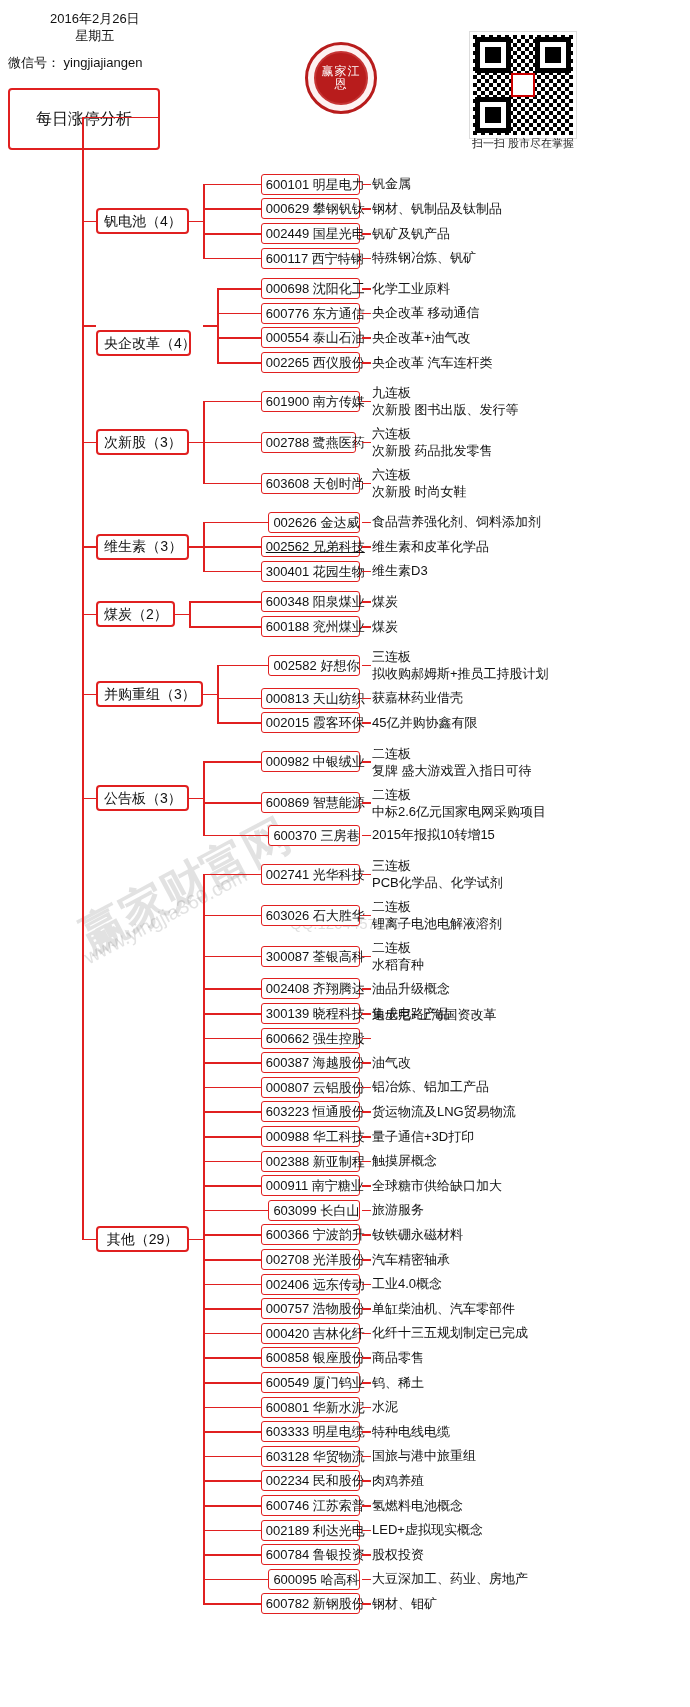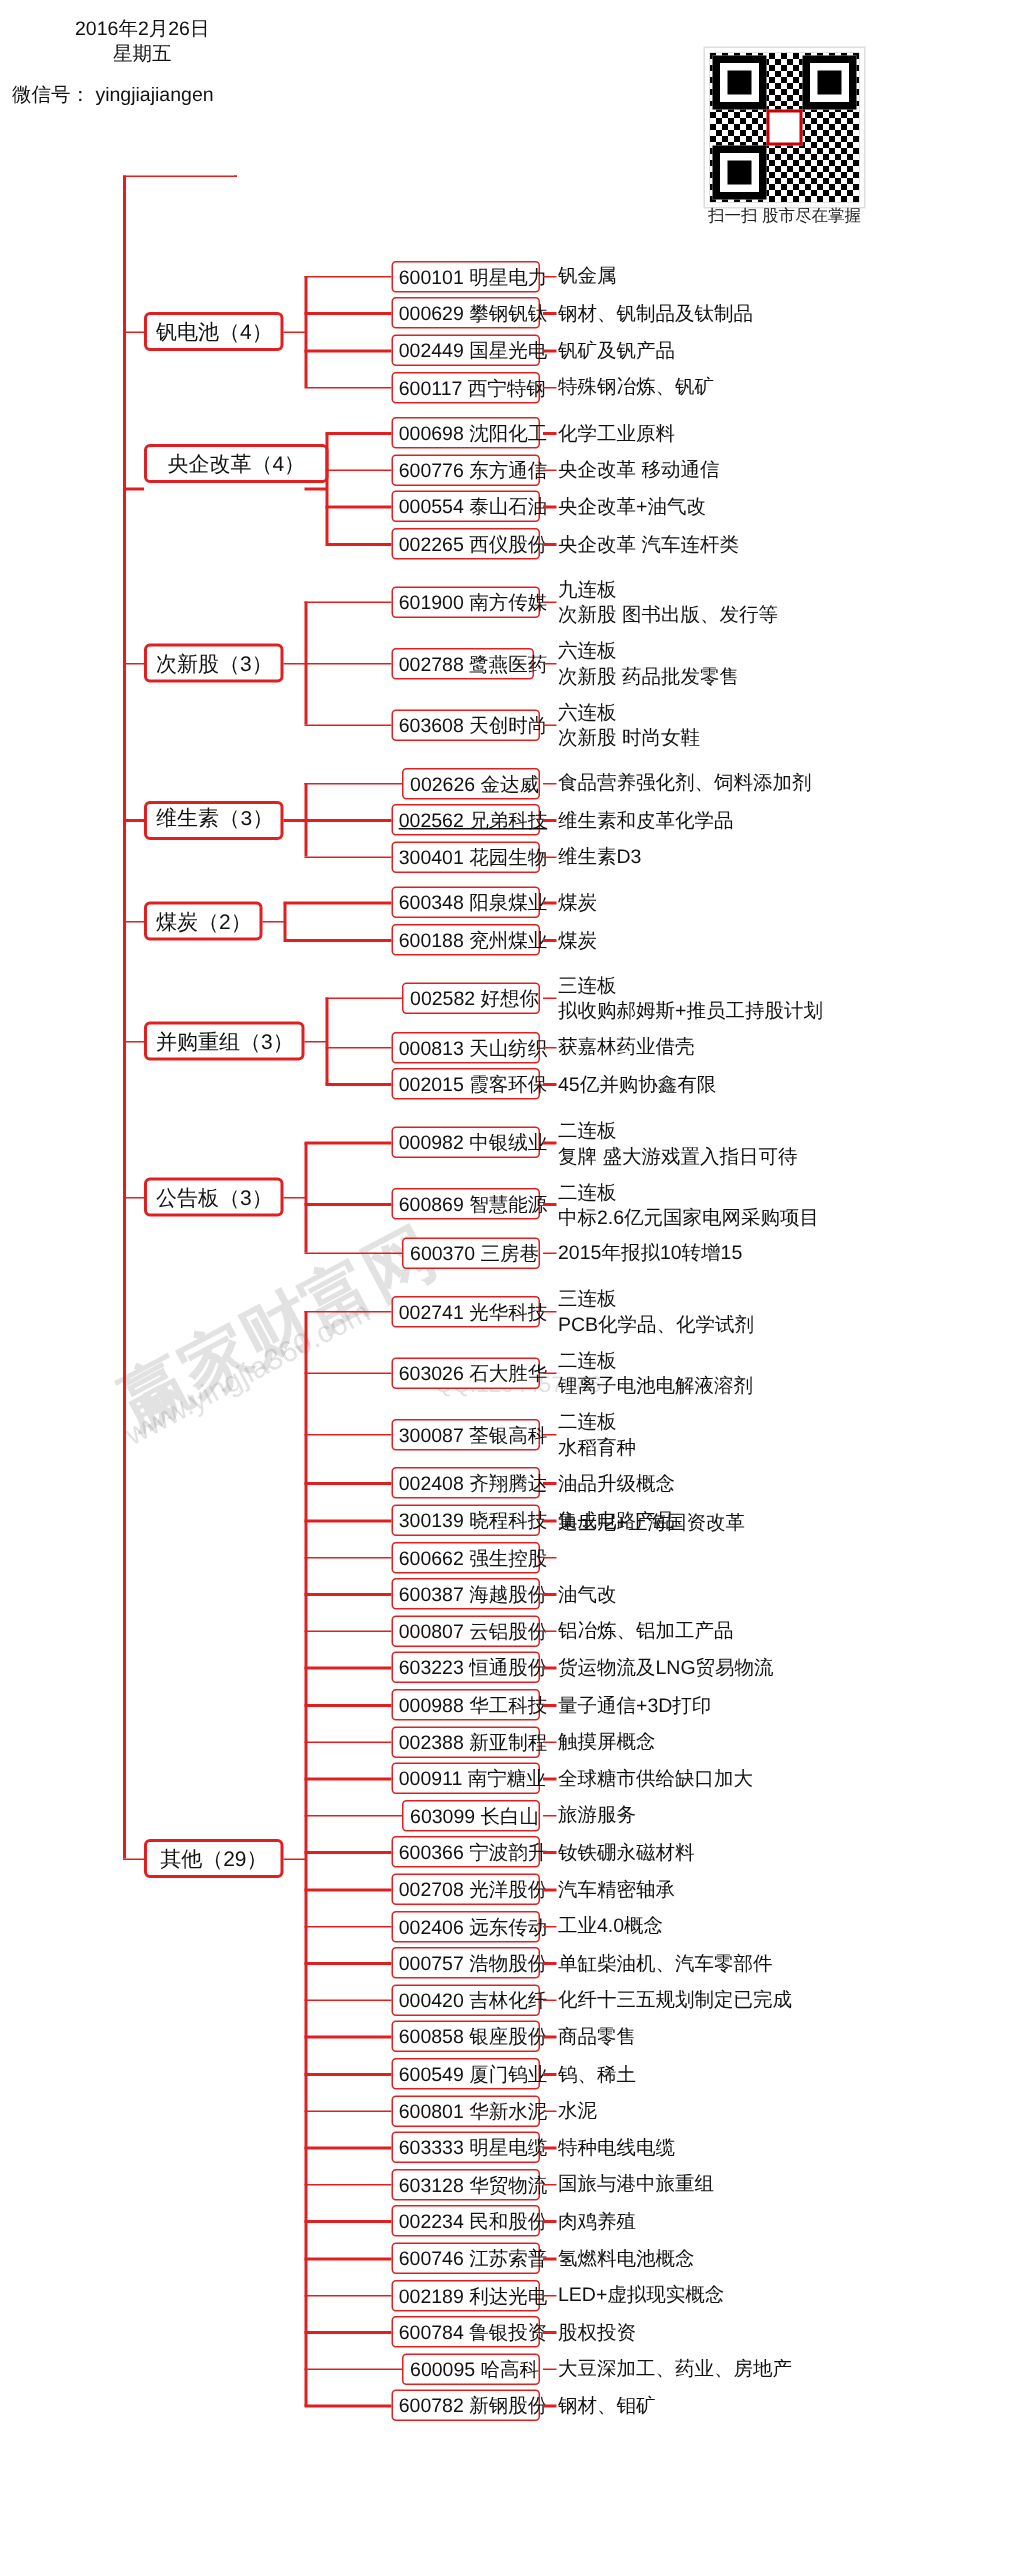--- a/index.html
+++ b/index.html
@@ -106,39 +106,43 @@
 <body>
 
 <div class="page">
 
   <div class="hdr-date">
     <div>2016年2月26日</div>
     <div>星期五</div>
   </div>
   <div class="hdr-wechat">微信号： yingjiajiangen</div>
 
+  <div class="seal">
+    <div class="seal-inner">赢家江恩</div>
+  </div>
 
   <div class="qr">
     <div class="qr-eye" style="left:2px;top:2px;">
         <i></i>
       </div>
     <div class="qr-eye" style="right:2px;top:2px;">
         <i></i>
       </div>
     <div class="qr-eye" style="left:2px;bottom:2px;">
         <i></i>
       </div>
     <div class="qr-center"></div>
   </div>
   <div class="qr-caption">扫一扫 股市尽在掌握</div>
 
   <div class="wm1">赢家财富网</div>
   <div class="wm2">www.yingjia360.com</div>
   <div class="wm3">QQ:1204457646</div>
 
+  <div class="root">每日涨停分析</div>
 
   <div id="tree">
       <div class="stock" style="left: 260.8px; top: 173.8px; width: 99.2px; height: 21px;">600101  明星电力</div>
       <div class="ln lnh" style="left: 362px; top: 183.8px; width: 9px; height: 1.5px;"></div>
       <div class="note" style="left: 372px; top: 176.3px;">
         <div>钒金属</div>
       </div>
       <div class="stock" style="left: 260.8px; top: 198.4px; width: 99.2px; height: 21px;">000629  攀钢钒钛</div>
       <div class="ln lnh" style="left: 362px; top: 208.4px; width: 9px; height: 1.5px;"></div>
       <div class="note" style="left: 372px; top: 200.9px;">
@@ -174,21 +178,21 @@
       <div class="stock" style="left: 260.8px; top: 327.4px; width: 99.2px; height: 21px;">000554  泰山石油</div>
       <div class="ln lnh" style="left: 362px; top: 337.4px; width: 9px; height: 1.5px;"></div>
       <div class="note" style="left: 372px; top: 329.9px;">
         <div>央企改革+油气改</div>
       </div>
       <div class="stock" style="left: 260.8px; top: 352px; width: 99.2px; height: 21px;">002265  西仪股份</div>
       <div class="ln lnh" style="left: 362px; top: 362px; width: 9px; height: 1.5px;"></div>
       <div class="note" style="left: 372px; top: 354.5px;">
         <div>央企改革 汽车连杆类</div>
       </div>
-      <div class="cat" style="left: 96px; top: 296px; width: 123px; height: 26px;">央企改革（4）</div>
+      <div class="cat" style="left: 96px; top: 330px; width: 95px; height: 26px;">央企改革（4）</div>
       <div class="ln lnh" style="left: 203.4px; top: 325.1px; width: 15px; height: 1.5px;"></div>
       <div class="ln lnv" style="left: 217.4px; top: 288.7px; width: 1.5px; height: 73.8px;"></div>
       <div class="ln lnh" style="left: 217.4px; top: 288.2px; width: 43.4px; height: 1.5px;"></div>
       <div class="ln lnh" style="left: 217.4px; top: 312.8px; width: 43.4px; height: 1.5px;"></div>
       <div class="ln lnh" style="left: 217.4px; top: 337.4px; width: 43.4px; height: 1.5px;"></div>
       <div class="ln lnh" style="left: 217.4px; top: 362px; width: 43.4px; height: 1.5px;"></div>
       <div class="stock" style="left: 260.8px; top: 390.8px; width: 99.2px; height: 21px;">601900  南方传媒</div>
       <div class="ln lnh" style="left: 362px; top: 400.8px; width: 9px; height: 1.5px;"></div>
       <div class="note note two" style="left: 372px; top: 384.3px;">
         <div>九连板</div>

